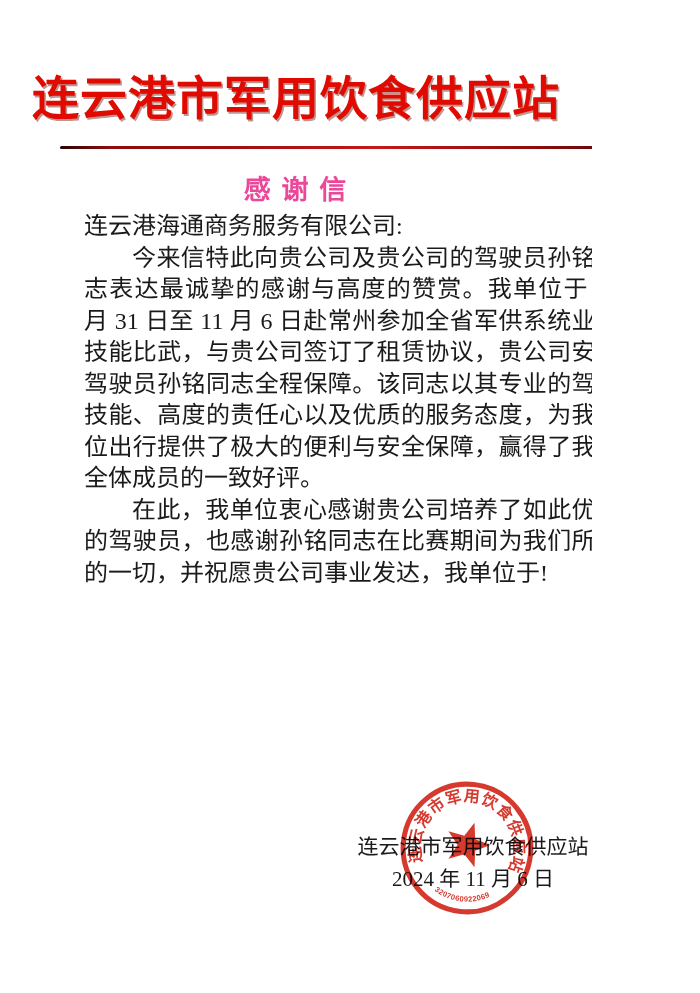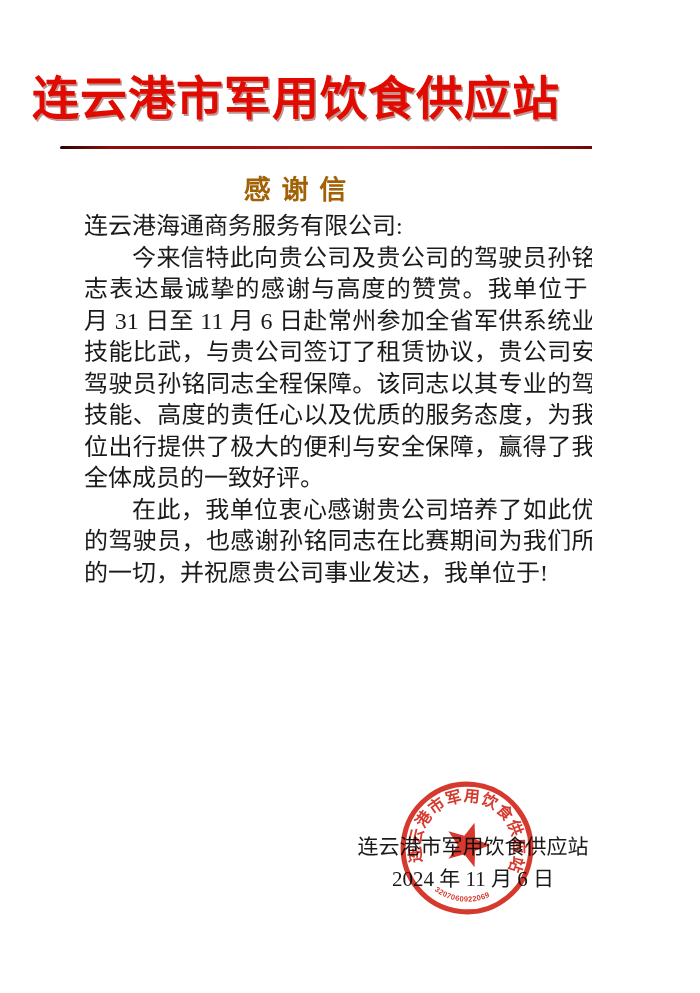--- a/index.html
+++ b/index.html
@@ -31,21 +31,21 @@
       #2b0404, #8c0d0d 8%, #a01010 30%, #c21a1a 52%,
       #8c0d0d 78%, #5a0707 94%, #2b0404);
     border-radius: 2px;
   }
   .letter-title {
     position: absolute;
     top: 168px; left: 0; right: 0;
     text-align: center;
     font-size: 27px;
     font-weight: 700;
-    color: #a16207;
+    color: #ec4899;
     letter-spacing: 2px;
     white-space: nowrap;
   }
   .body-block {
     position: absolute;
     left: 84px; top: 211px;
     width: 536px;
     font-size: 24px;
     line-height: 31.5px;
     text-align: justify;

